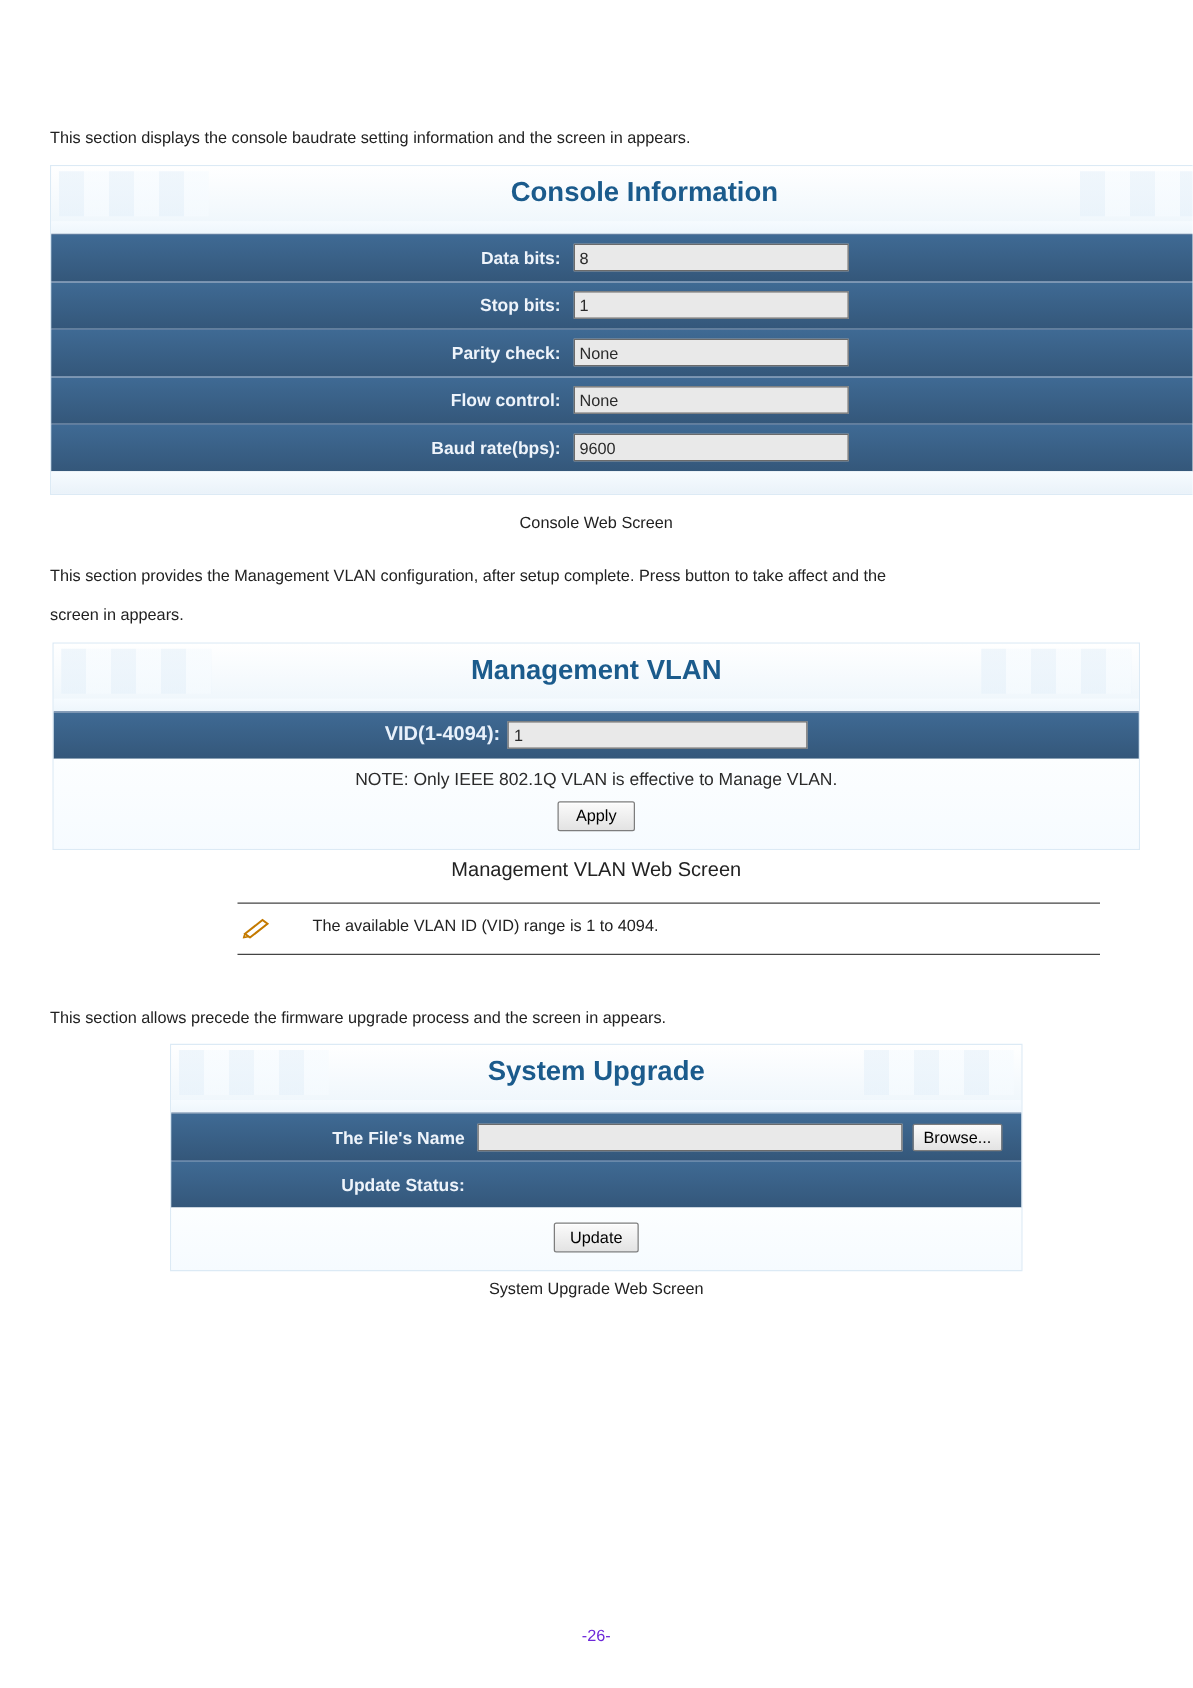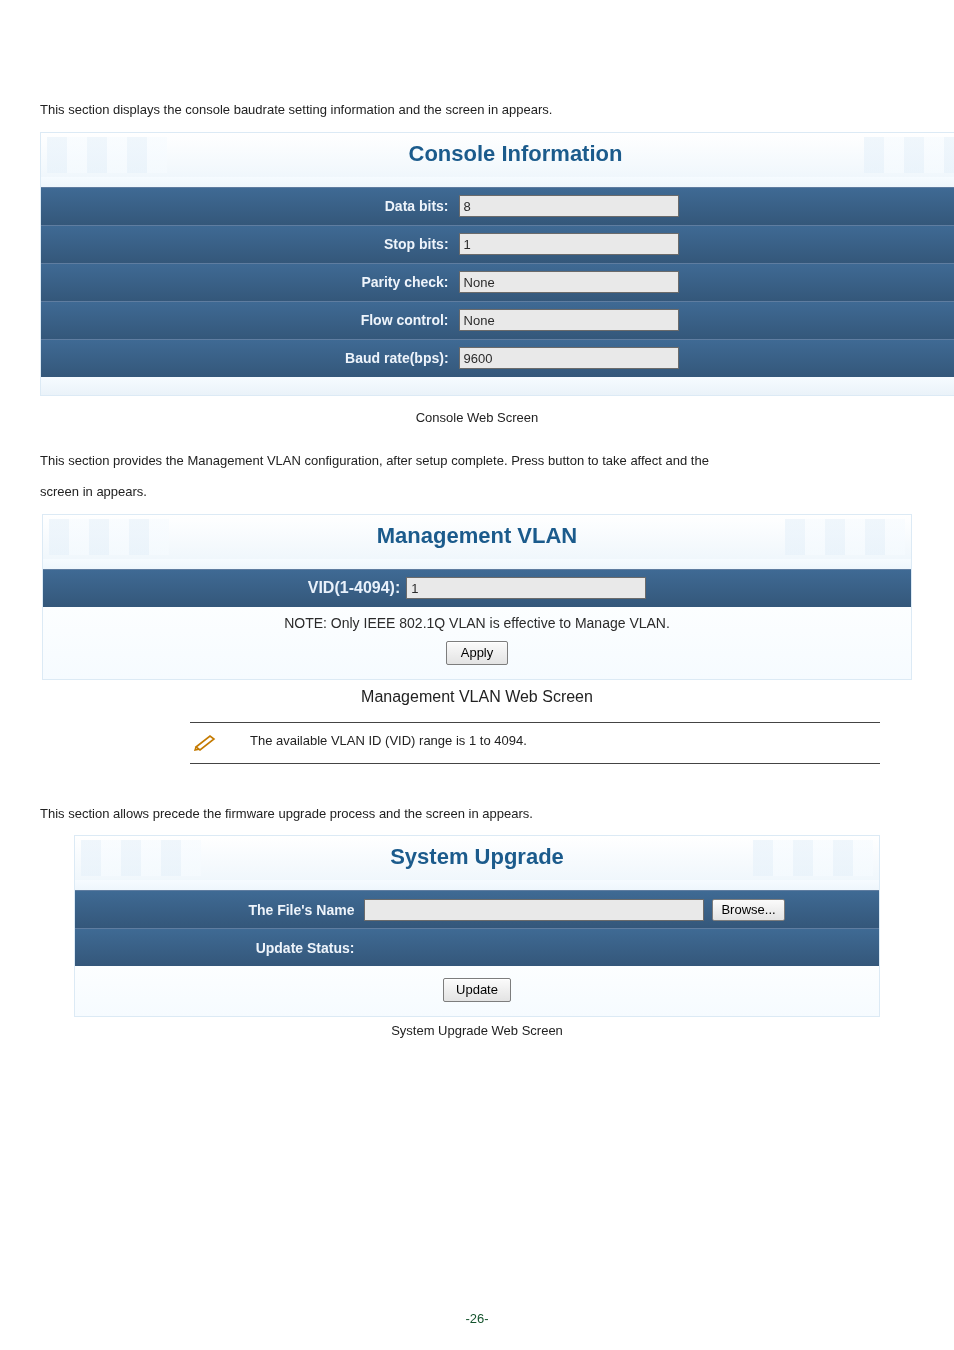--- a/index.html
+++ b/index.html
@@ -102,41 +102,41 @@
     padding: 10px 4px 12px 4px;
     display: flex;
     gap: 34px;
     align-items: flex-start;
     font-size: 13px;
   }
   .tip-icon { width: 22px; height: 18px; color:#c47a00; }
   .subcap { text-align:center; font-size:16px; margin-top:-6px; margin-bottom:8px; }
 
   
-  .sys-panel { width: 806px; margin:0 auto; }
+  .sys-panel { width: 682px; margin:0 auto; }
   .sys-file-row .row-label { flex:0 0 36%;padding-left:44px; }
   .sys-file-input { width: 340px; }
   .sys-browse {
     min-width: 72px;
     padding: 2px 8px 3px;
     background: linear-gradient(#fbfbfb, #e3e3e3);
     border: 1px solid #7d7d7d;
     border-radius: 2px;
     font-size: 13px;
     cursor: pointer;
   }
   .sys-status-val { flex:1; }
   .sys-update-area {
     background: linear-gradient(#fcfeff, #f6fbff);
     text-align: center;
     padding: 12px 0 14px;
   }
   .pagefoot {
-    position: absolute; bottom: 24px; left:0; right:0;
-    text-align: center; font-size: 13px; color:#14532d;
+    position: absolute; bottom: 34px; left:0; right:0;
+    text-align: center; font-size: 13px; color:#6d28d9;
   }
 </style>
 </head>
 <body>
 
 <p class="para">
   <span>This section displays the console baudrate setting information and the screen in </span>
   <span> appears.</span>
 </p>
 

